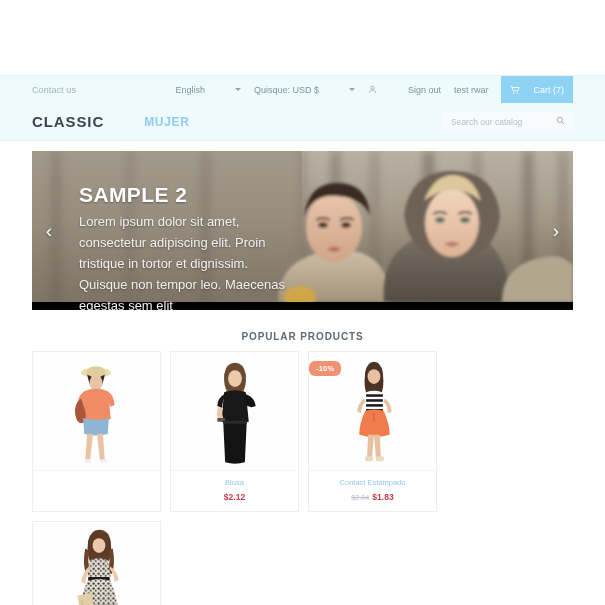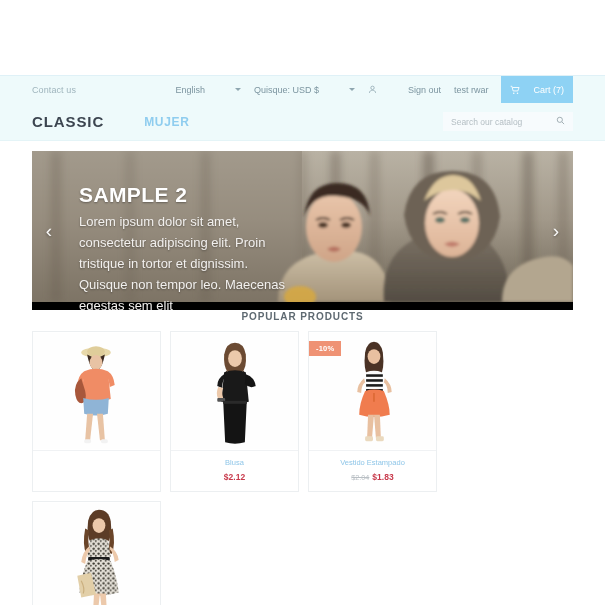--- a/index.html
+++ b/index.html
@@ -85,39 +85,39 @@
     color:#fff;font-size:19px;z-index:6;opacity:.95;
     text-shadow:0 1px 3px rgba(0,0,0,.4);
     width:22px;text-align:center;cursor:pointer;user-select:none;
   }
   .arrow-left{left:6px;}
   .arrow-right{right:6px;}
 
   
   .section-title{
     text-align:center;font-size:10px;font-weight:bold;color:#5f6a72;
-    letter-spacing:.9px;margin:1px 0 9px 0;
+    letter-spacing:.9px;margin:21px 0 9px 0;
   }
 
   
   .products{
     width:541px;margin:0 auto;display:flex;flex-wrap:wrap;gap:9px;
   }
   .pcard{
     width:129px;background:#fff;border:1px solid #eceff1;
     position:relative;box-sizing:border-box;
   }
   .pimgwrap{
     height:118px;position:relative;background:#fff;overflow:hidden;
     display:flex;align-items:flex-end;justify-content:center;
     border-bottom:1px solid #f0f2f4;
   }
   .badge{
     position:absolute;left:0;top:9px;background:#ef9274;color:#fff;
-    font-size:7.5px;font-weight:bold;padding:3px 7px;z-index:3;letter-spacing:.2px;
+    font-size:7.5px;font-weight:bold;padding:3px 7px;z-index:3;letter-spacing:.2px;border-radius:6px;
   }
   .pinfo{padding:7px 4px 9px 4px;text-align:center;}
   .pname{font-size:7.5px;color:#8fc6e8;display:block;line-height:1.2;}
   .pprice{font-size:8.5px;font-weight:bold;color:#c8394b;margin-top:5px;display:block;}
   .pold{
     font-size:7.2px;color:#b9bfc4;text-decoration:line-through;
     font-weight:normal;margin-right:3px;
   }
 
   svg{display:block;}
@@ -357,21 +357,21 @@
           <path d="M66 61 l0 9" stroke="#d8652f" stroke-width="1.4"></path>
           <path d="M56 46 q-7 6-7 14 l4 1 q0-8 4-11z" fill="#e8c0a0"></path>
           <path d="M77 46 q7 6 7 14 l-4 1 q0-8-4-11z" fill="#e8c0a0"></path>
           <path d="M60 83 l-1 24 h5 l2-24z" fill="#e8c0a0"></path>
           <path d="M72 83 l1 24 h-5 l-2-24z" fill="#e8c0a0"></path>
           <rect x="57" y="105" width="8" height="5" rx="1.5" fill="#ead9be"></rect>
           <rect x="68" y="105" width="8" height="5" rx="1.5" fill="#ead9be"></rect>
         </svg>
       </div>
       <div class="pinfo">
-        <a class="pname">Vestido Estampado</a>
+        <a class="pname">Contact Estampado</a>
         <span class="pprice">
           <span class="pold">$2.04</span><span>$1.83</span>
         </span>
       </div>
     </div>
 
     <div class="pcard">
       <div class="pimgwrap">
         <svg width="129" height="118" viewBox="0 0 129 118">
           <rect width="129" height="118" fill="#fefefe"></rect>

